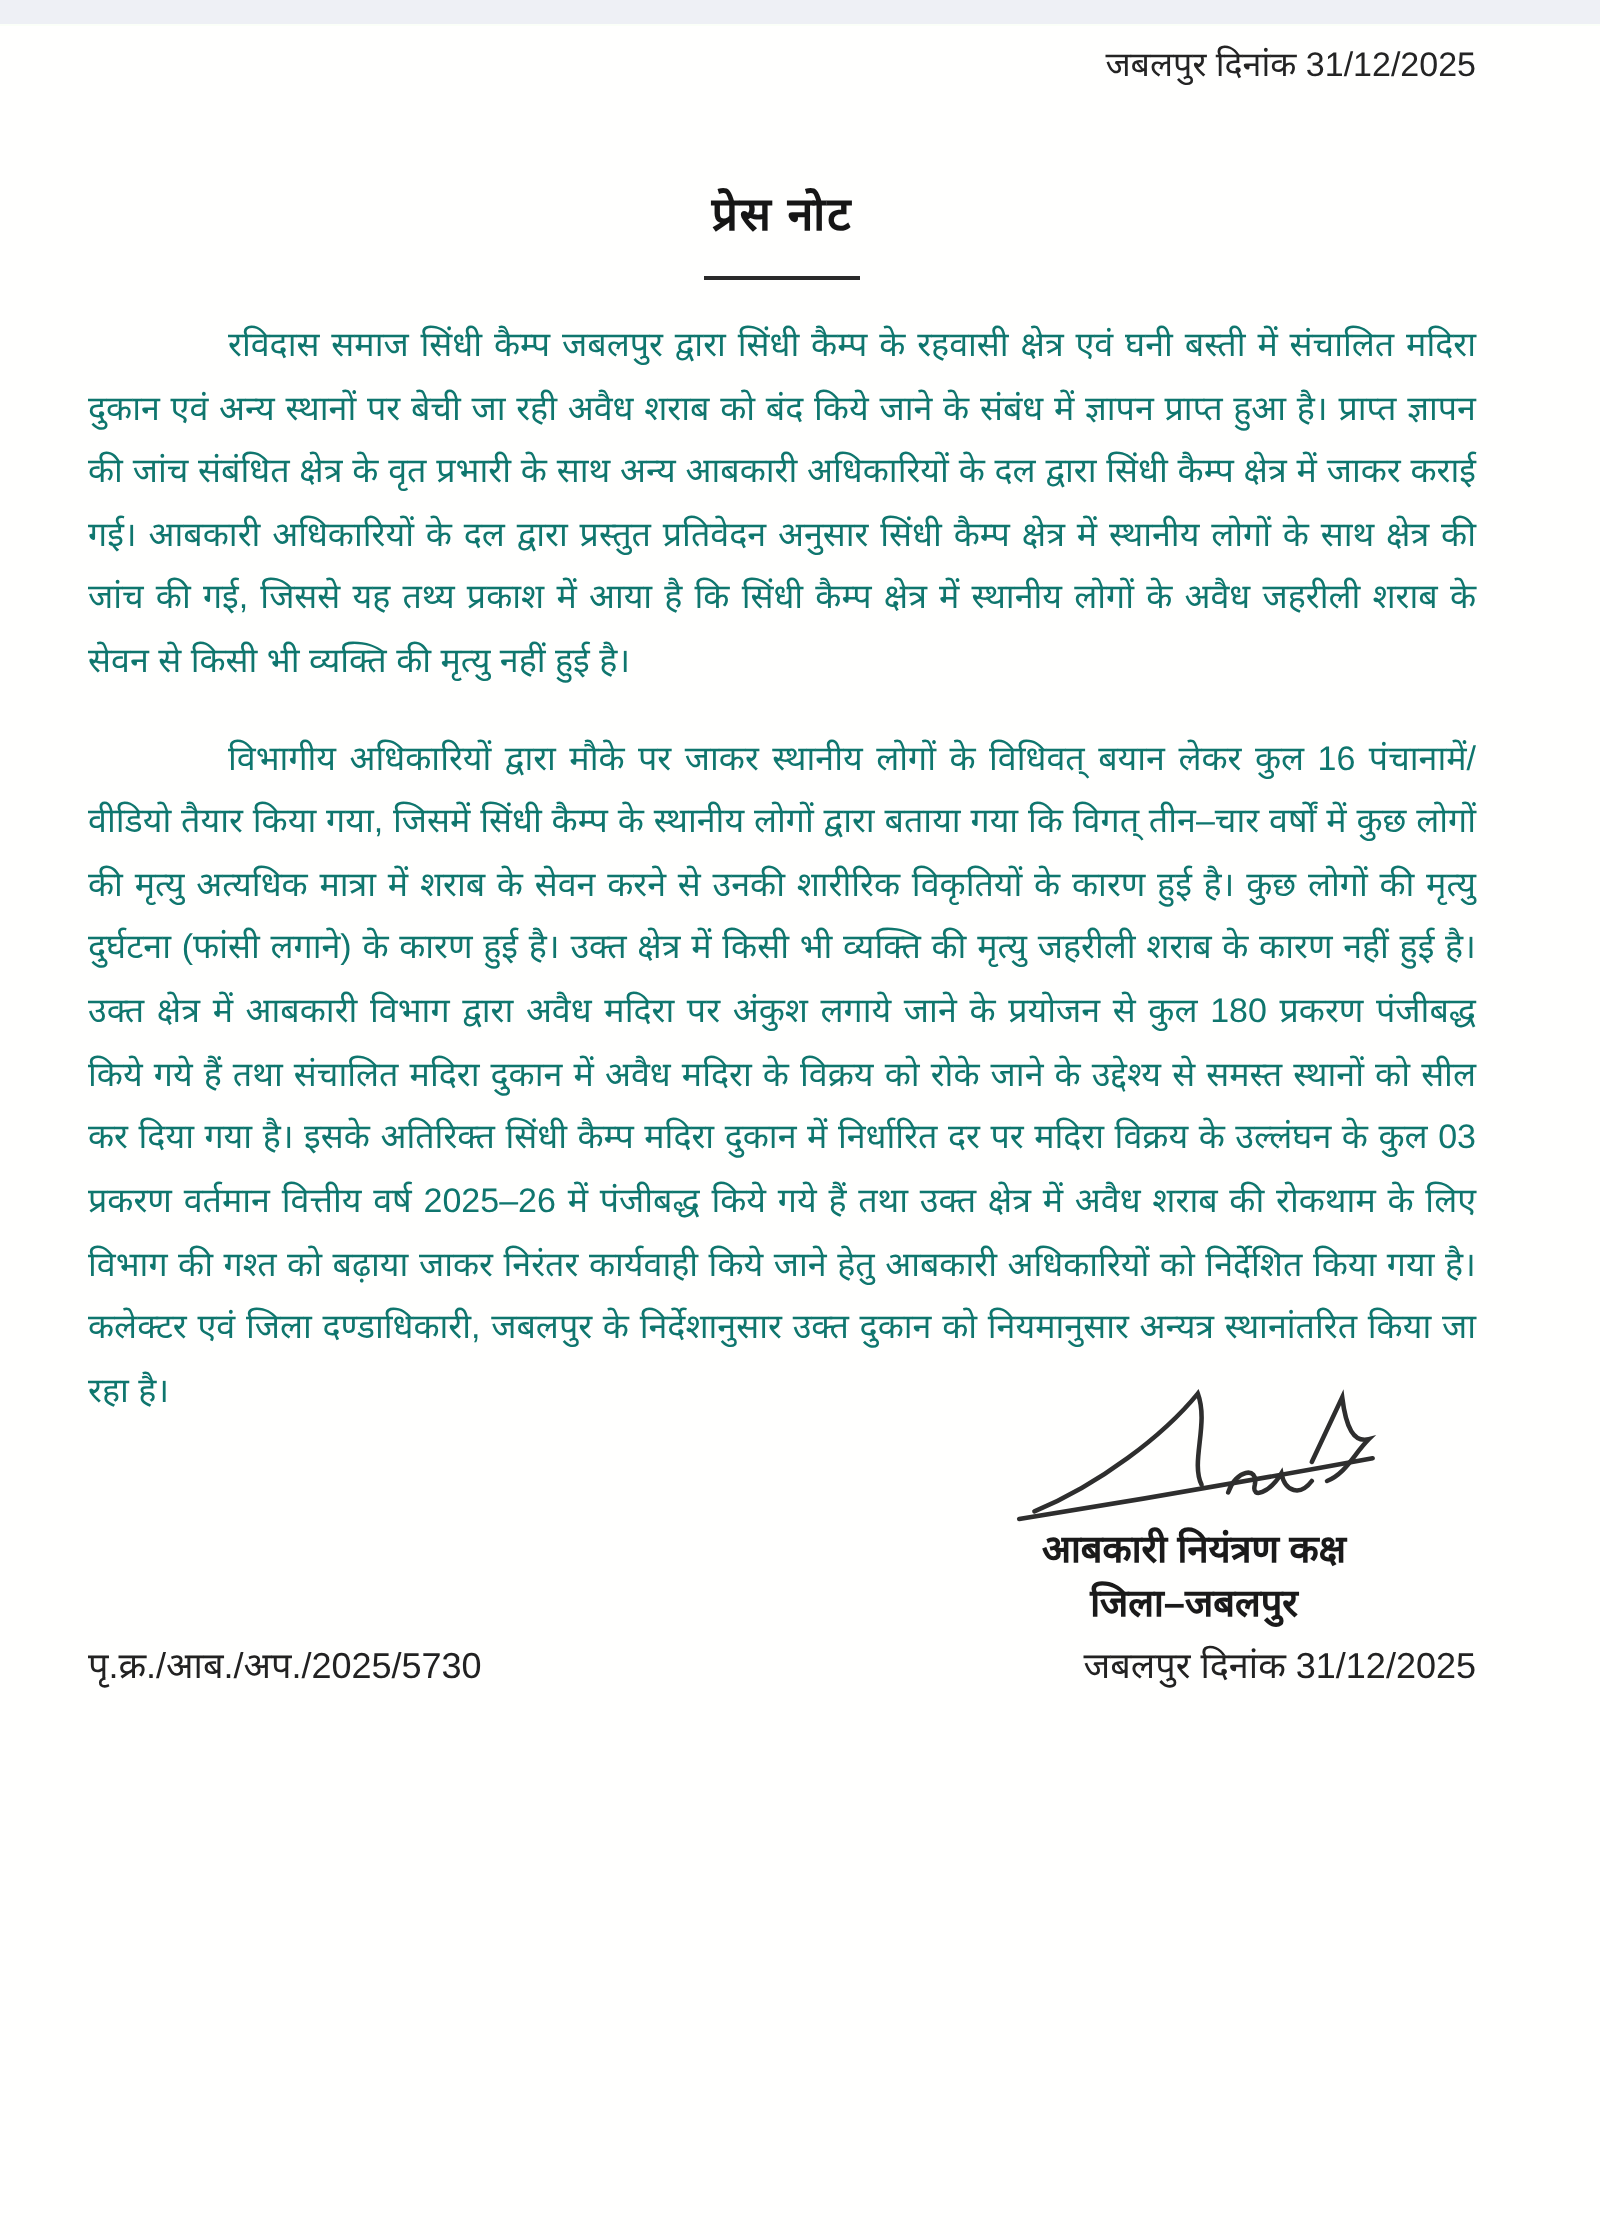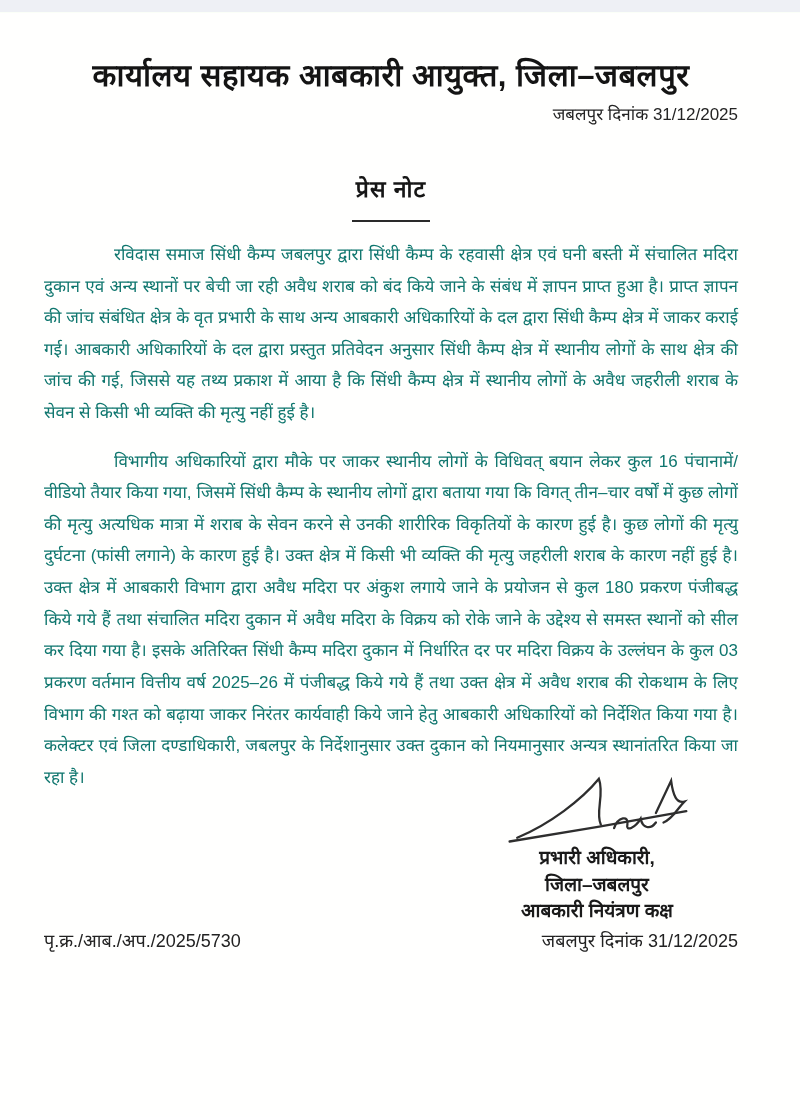--- a/index.html
+++ b/index.html
@@ -80,43 +80,41 @@
     font-size:18px; color:#222; margin-top:4px;
   }
 </style>
 </head>
 <body>
 
 <div class="page">
   <div class="top-strip"></div>
 
   <div class="content">
-    <div class="office-title">कार्यालय सहायक आबकारी आयुक्त, जिला–जबलपुर</div>
     <div class="date-top">जबलपुर दिनांक 31/12/2025</div>
 
     <div class="doc-type">
       <span>प्रेस नोट</span>
     </div>
 
 
     <div class="body-text">
       <p>रविदास समाज सिंधी कैम्प जबलपुर द्वारा सिंधी कैम्प के रहवासी क्षेत्र एवं घनी बस्ती में संचालित मदिरा दुकान एवं अन्य स्थानों पर बेची जा रही अवैध शराब को बंद किये जाने के संबंध में ज्ञापन प्राप्त हुआ है। प्राप्त ज्ञापन की जांच संबंधित क्षेत्र के वृत प्रभारी के साथ अन्य आबकारी अधिकारियों के दल द्वारा सिंधी कैम्प क्षेत्र में जाकर कराई गई। आबकारी अधिकारियों के दल द्वारा प्रस्तुत प्रतिवेदन अनुसार सिंधी कैम्प क्षेत्र में स्थानीय लोगों के साथ क्षेत्र की जांच की गई, जिससे यह तथ्य प्रकाश में आया है कि सिंधी कैम्प क्षेत्र में स्थानीय लोगों के अवैध जहरीली शराब के सेवन से किसी भी व्यक्ति की मृत्यु नहीं हुई है।</p>
       <p>विभागीय अधिकारियों द्वारा मौके पर जाकर स्थानीय लोगों के विधिवत् बयान लेकर कुल 16 पंचानामें/वीडियो तैयार किया गया, जिसमें सिंधी कैम्प के स्थानीय लोगों द्वारा बताया गया कि विगत् तीन–चार वर्षों में कुछ लोगों की मृत्यु अत्यधिक मात्रा में शराब के सेवन करने से उनकी शारीरिक विकृतियों के कारण हुई है। कुछ लोगों की मृत्यु दुर्घटना (फांसी लगाने) के कारण हुई है। उक्त क्षेत्र में किसी भी व्यक्ति की मृत्यु जहरीली शराब के कारण नहीं हुई है। उक्त क्षेत्र में आबकारी विभाग द्वारा अवैध मदिरा पर अंकुश लगाये जाने के प्रयोजन से कुल 180 प्रकरण पंजीबद्ध किये गये हैं तथा संचालित मदिरा दुकान में अवैध मदिरा के विक्रय को रोके जाने के उद्देश्य से समस्त स्थानों को सील कर दिया गया है। इसके अतिरिक्त सिंधी कैम्प मदिरा दुकान में निर्धारित दर पर मदिरा विक्रय के उल्लंघन के कुल 03 प्रकरण वर्तमान वित्तीय वर्ष 2025–26 में पंजीबद्ध किये गये हैं तथा उक्त क्षेत्र में अवैध शराब की रोकथाम के लिए विभाग की गश्त को बढ़ाया जाकर निरंतर कार्यवाही किये जाने हेतु आबकारी अधिकारियों को निर्देशित किया गया है। कलेक्टर एवं जिला दण्डाधिकारी, जबलपुर के निर्देशानुसार उक्त दुकान को नियमानुसार अन्यत्र स्थानांतरित किया जा रहा है।</p>
     </div>
 
     <div class="sign-block">
       <svg class="sig sign-svg" width="190" height="80" viewBox="0 0 200 84" aria-hidden="true">
         <path d="M8 72 C 58 64 118 54 194 40"></path>
         <path d="M16 68 C 50 54 84 28 102 6 C 108 22 98 42 104 54"></path>
         <path d="M118 58 C 122 46 134 44 132 54 C 130 62 140 58 146 48 C 148 58 156 60 162 52"></path>
         <path d="M162 42 L 178 8 C 180 24 184 32 192 30 C 184 38 180 48 170 52"></path>
       </svg>
-      <div>प्रभारी अधिकारी,</div>
+      <div>आबकारी नियंत्रण कक्ष</div>
       <div>जिला–जबलपुर</div>
-      <div>आबकारी नियंत्रण कक्ष</div>
     </div>
 
     <div class="ref-row">
       <span>पृ.क्र./आब./अप./2025/5730</span>
       <span>जबलपुर दिनांक 31/12/2025</span>
     </div>
 
   </div>
 </div>
 

